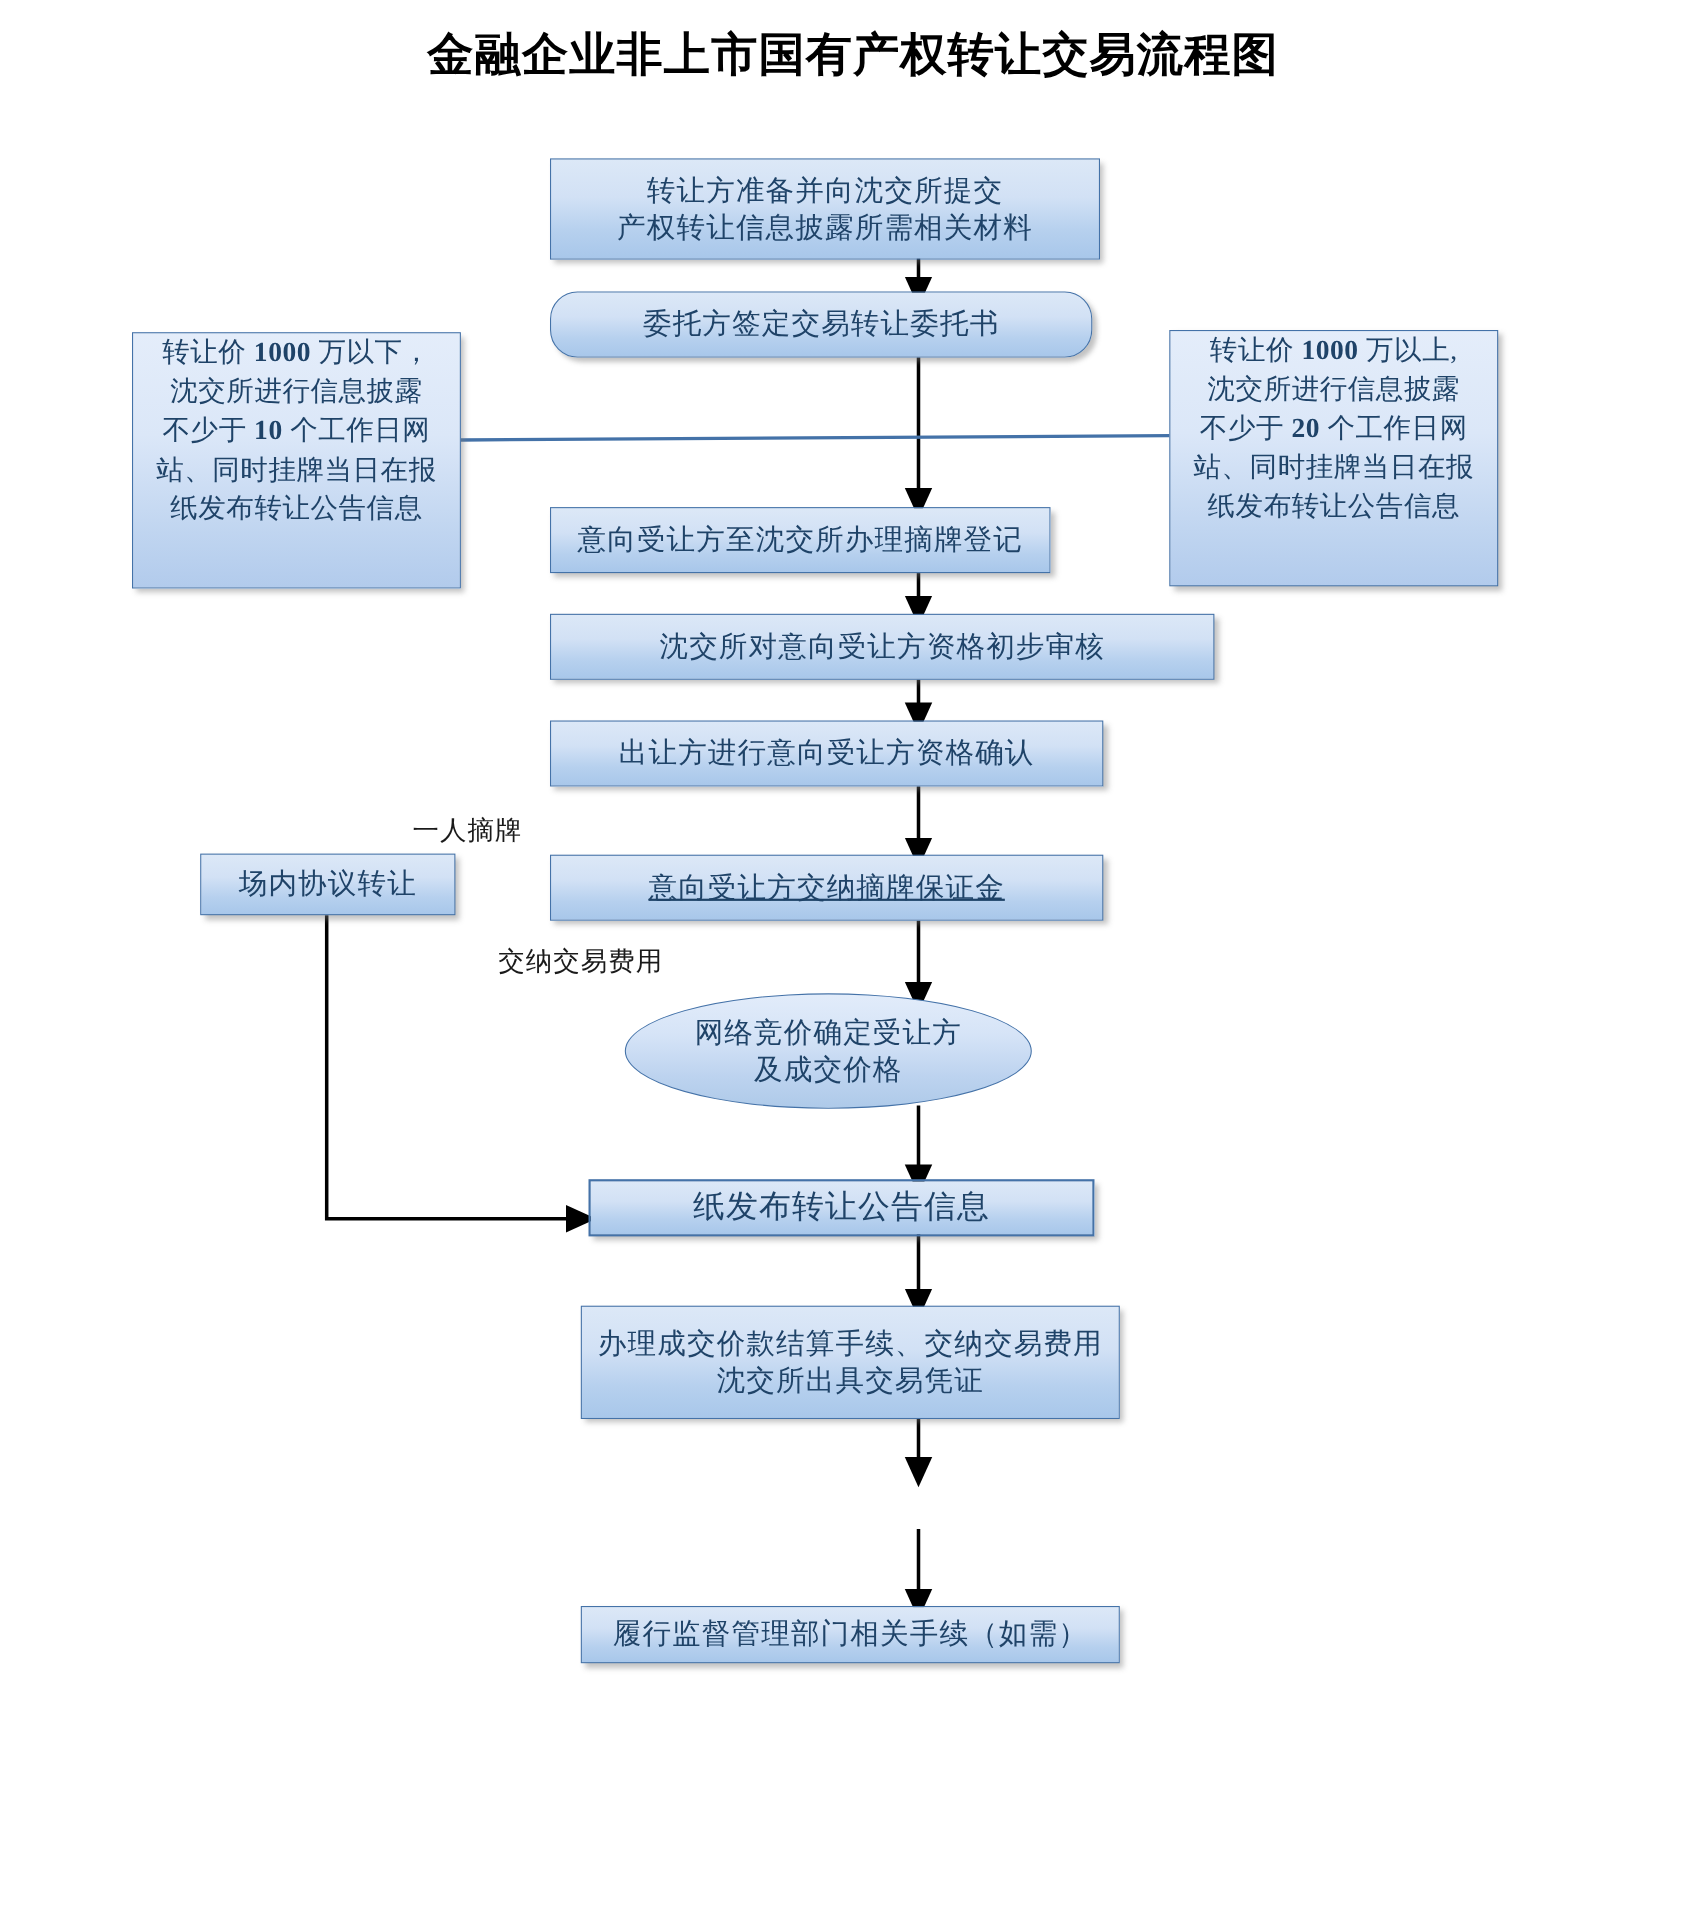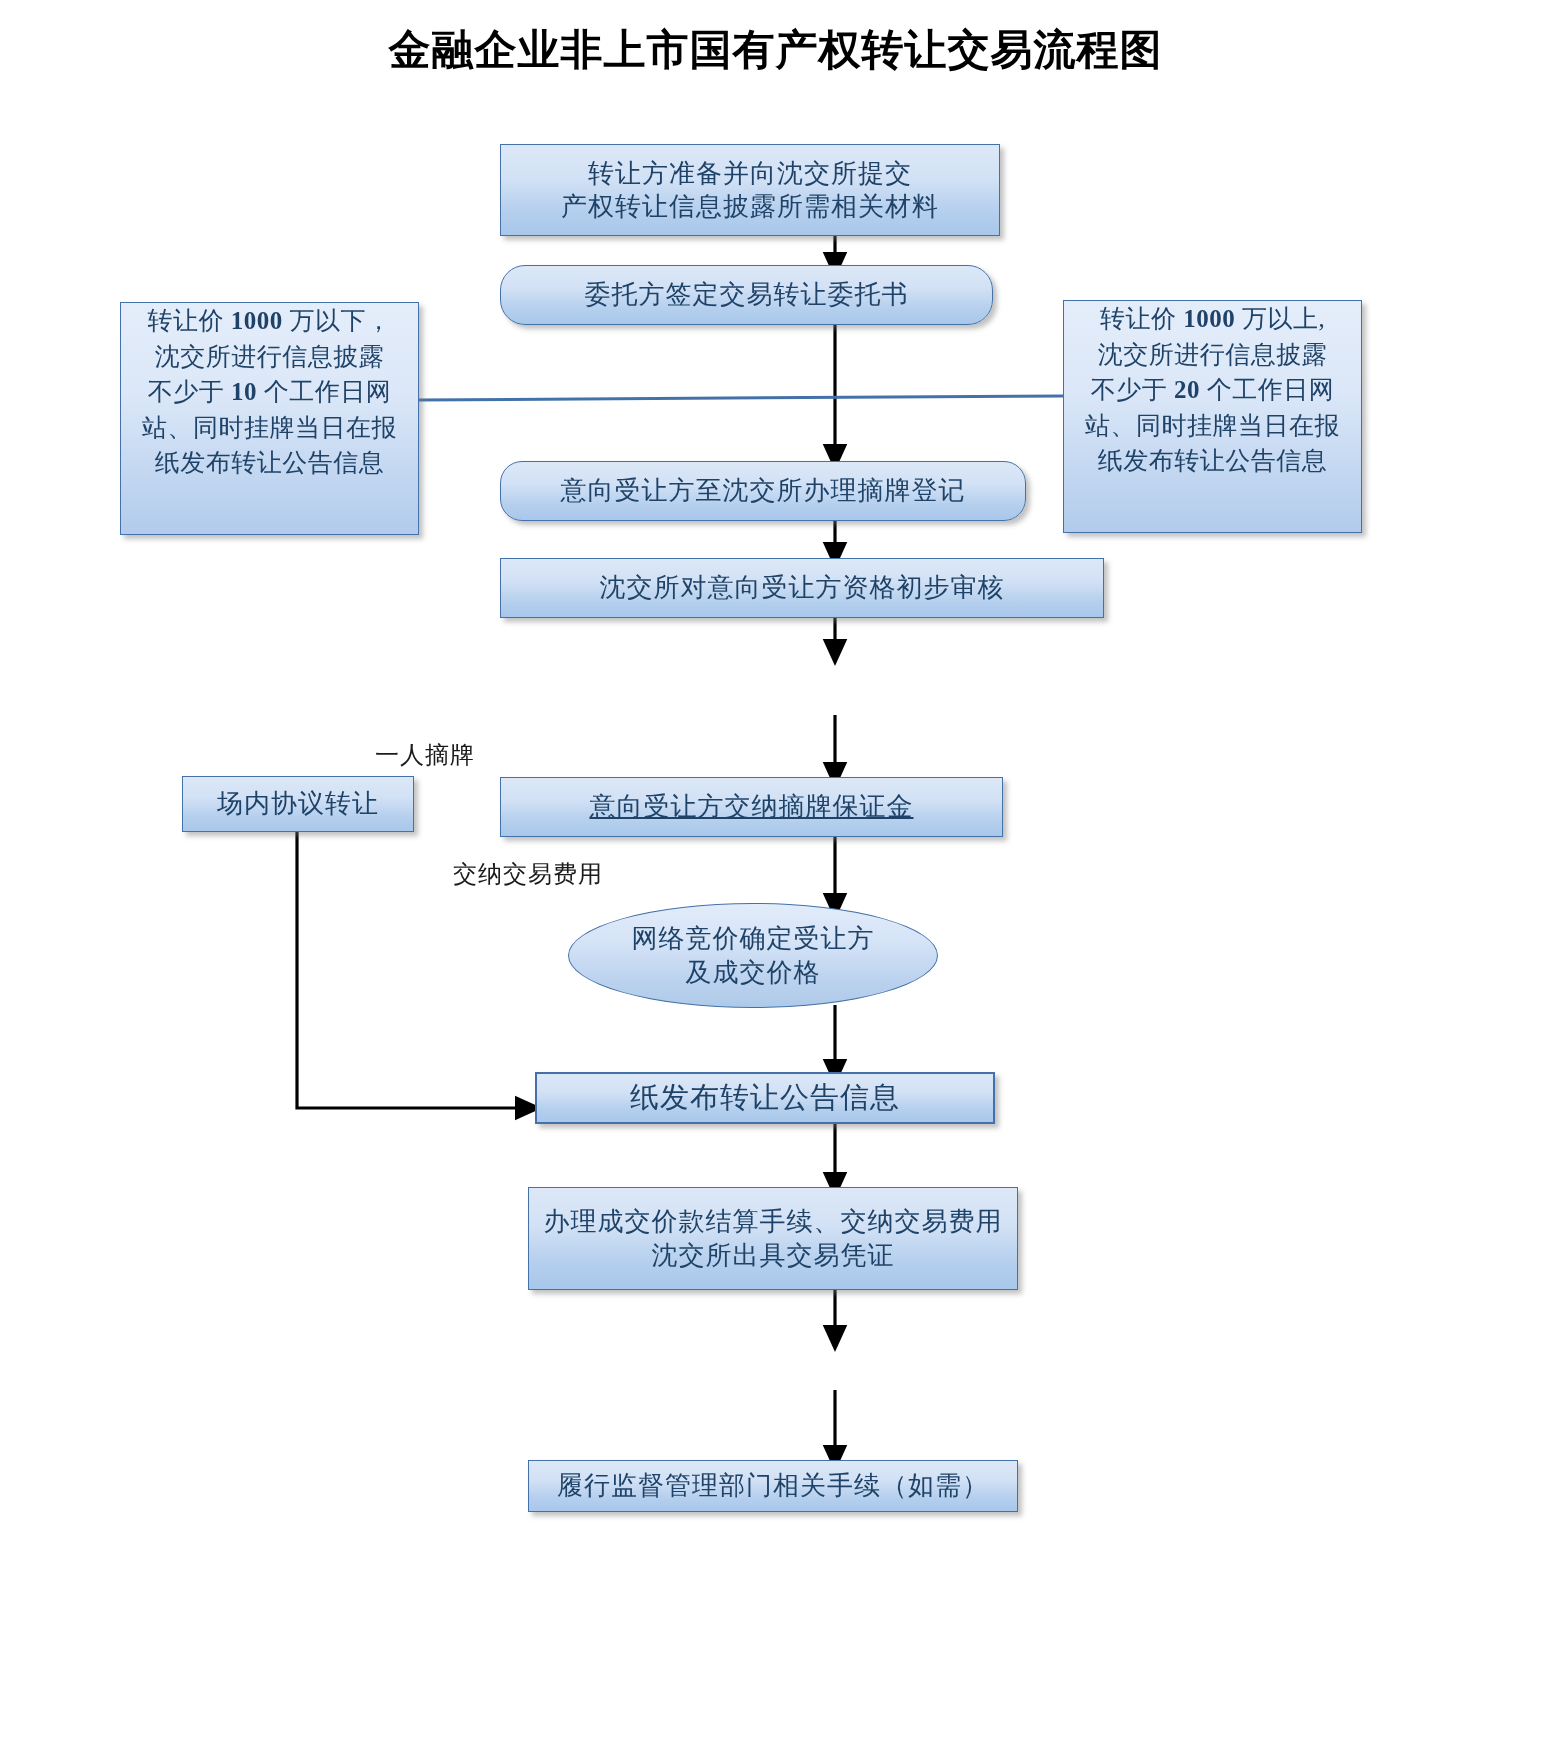--- a/index.html
+++ b/index.html
@@ -164,32 +164,37 @@
       <span>产权转让信息披露所需相关材料</span>
     </span>
   </div>
 
   <div class="node" style="left:500px; top:265px; width:493px; height:60px;border-radius:25px;">
     <span class="txt">
       <span>委托方签定交易转让委托书</span>
     </span>
   </div>
 
-  <div class="node" style="left:500px; top:461px; width:526px; height:60px;border-radius:22px;">
+  <div class="node" style="left:500px; top:461px; width:455px; height:60px;">
     <span class="txt">
       <span>意向受让方至沈交所办理摘牌登记</span>
     </span>
   </div>
 
   <div class="node" style="left:500px; top:558px; width:604px; height:60px;">
     <span class="txt">
       <span>沈交所对意向受让方资格初步审核</span>
     </span>
   </div>
 
+  <div class="node" style="left:500px; top:655px; width:503px; height:60px;">
+    <span class="txt">
+      <span>出让方进行意向受让方资格确认</span>
+    </span>
+  </div>
 
   <div class="node" style="left:500px; top:777px; width:503px; height:60px;text-decoration:underline;">
     <span class="txt">
       <span>意向受让方交纳摘牌保证金</span>
     </span>
   </div>
 
   <div class="ellipse" style="left:568px; top:903px; width:370px; height:105px;">
     <span class="txt">
       <span>网络竞价确定受让方</span>

